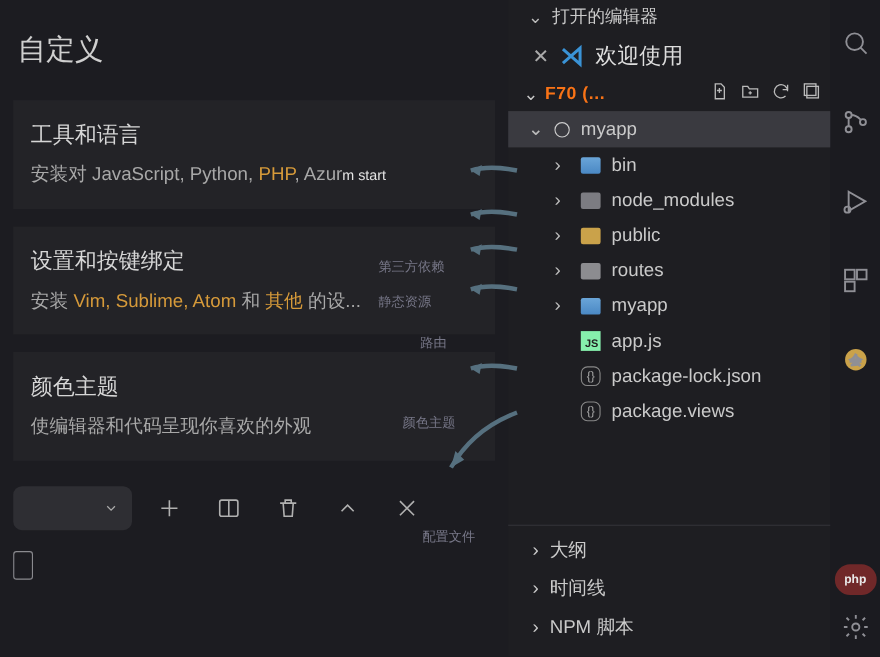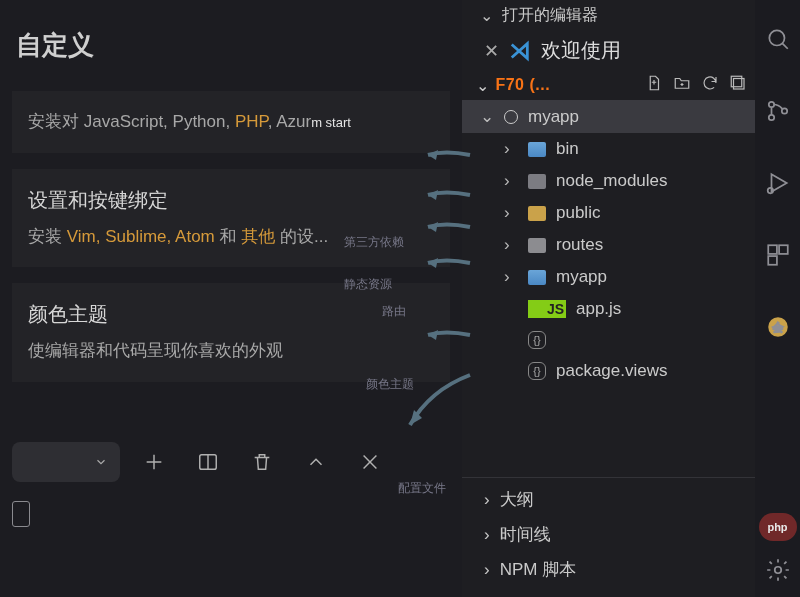--- a/index.html
+++ b/index.html
@@ -1,19 +1,19 @@
 <!DOCTYPE html>
 <html><head>
 <meta charset="utf-8">
 <style>
   * { box-sizing: border-box; margin: 0; padding: 0; }
   html, body { width: 800px; height: 597px; overflow: hidden; font-family: -apple-system, "Segoe UI", Arial, sans-serif; }
   body { background: #1c1c21; color: #c9c9c9; display: flex; position: relative; }
   .left { flex: 0 0 462px; display: flex; flex-direction: column; padding: 18px 0 0 0; position: relative; }
-  .title { font-size: 26px; color: #cfcfcf; padding: 10px 16px 20px 16px; font-weight: 700; }
+  .title { font-size: 26px; color: #cfcfcf; padding: 10px 16px 20px 16px; font-weight: 400; }
   .card { background: #232327; margin: 8px 12px; padding: 18px 16px 18px 16px; }
   .card-h { font-size: 20px; color: #d6d6d6; margin-bottom: 10px; font-weight: 400; }
   .card-d { font-size: 17px; color: #a8a8a8; line-height: 1.5; }
   .hl { color: #d69a3a; }
   .dim { color: #e5e5e5; font-size: 13px; }
   .anno { position: absolute; color: #778; font-size: 12px; pointer-events: none; margin-top: 48px; }
   .arrow { position: absolute; pointer-events: none; }
 
   .toolbar { position: absolute; left: 12px; bottom: 115px; display: flex; align-items: center; gap: 14px; }
   .tb-blank { width: 108px; height: 40px; background: #2e2e33; border-radius: 8px; display: flex; align-items: center; justify-content: flex-end; padding-right: 12px; color: #aaa; }
@@ -38,21 +38,21 @@
   .tree-item { display: flex; align-items: center; gap: 10px; padding: 6px 10px 6px 30px; font-size: 17px; cursor: pointer; }
   .tree-item.root { background: #3a3a40; padding-left: 18px; }
   .tree-item .chev { width: 14px; color: #bbb; }
   .tree-item .circ { width: 14px; height: 14px; border: 1.6px solid #ccc; border-radius: 50%; }
   .tree-item.child { padding-left: 42px; }
   .folder-ico { width: 18px; height: 15px; border-radius: 2px; display: inline-block; }
   .folder-blue { background: linear-gradient(#6aa5d8,#4a88c4); }
   .folder-grey { background: #7c7c82; }
   .folder-gold { background: #caa24a; position: relative; }
   .folder-grey2 { background: #8c8c90; }
-  .js-ico { width: 38px; height: 18px; background: #84cc16; color: #222; font-size: 14px; font-weight: 700; display: inline-flex; align-items: flex-end; justify-content: flex-end; padding: 0 2px 1px 0; }
+  .js-ico { width: 18px; height: 18px; background: #86efac; color: #222; font-size: 10px; font-weight: 700; display: inline-flex; align-items: flex-end; justify-content: flex-end; padding: 0 2px 1px 0; }
   .json-ico { width: 18px; height: 18px; display: inline-flex; align-items: center; justify-content: center; color: #aaa; border: 1.3px solid #888; border-radius: 6px; font-size: 11px; }
 
   .sb-bottom { margin-top: auto; padding: 10px 0 10px 0; }
   .sb-bottom .row { display: flex; align-items: center; gap: 10px; padding: 6px 10px 6px 22px; font-size: 17px; cursor: pointer; }
 
   .rail { flex: 0 0 45px; background: #1b1b20; display: flex; flex-direction: column; align-items: center; padding-top: 24px; gap: 42px; }
   .rail .ric { width: 30px; height: 30px; display: flex; align-items: center; justify-content: center; color: #8f8f95; cursor: pointer; }
   .rail .ric svg { width: 26px; height: 26px; stroke: #8f8f95; fill: none; stroke-width: 1.6; }
   .rail-bottom { margin-top: auto; margin-bottom: 12px; display: flex; flex-direction: column; align-items: center; gap: 14px; }
   .php-badge { width: 38px; height: 28px; background: #7a2a2a; border-radius: 14px; color: #fff; font-size: 11px; font-weight: 700; display: flex; align-items: center; justify-content: center; opacity: .9; }
@@ -63,42 +63,43 @@
 
   .hr { height: 1px; background: #333338; margin: 4px 0; }
 </style>
 </head>
 <body>
 
 <div class="left">
   <div class="title">自定义</div>
 
   <div class="card">
+    <div class="card-h">工具和语言</div>
     <div class="card-d">
       <span>安装对 </span><span>JavaScript, Python, </span><span class="hl">PHP</span><span>, Azur</span><span class="dim">m start</span>
     </div>
   </div>
 
   <div class="card">
     <div class="card-h">设置和按键绑定</div>
     <div class="card-d">
       <span>安装 </span><span class="hl">Vim, Sublime, Atom</span><span> 和 </span><span class="hl">其他</span><span> 的设...</span>
     </div>
   </div>
 
   <div class="card">
     <div class="card-h">颜色主题</div>
     <div class="card-d">使编辑器和代码呈现你喜欢的外观</div>
   </div>
 
   <div class="anno" style="right:58px; top:186px;">第三方依赖</div>
-  <div class="anno" style="right:70px; top:228px;">静态资源</div>
+  <div class="anno" style="right:70px; top:218px;">静态资源</div>
   <div class="anno" style="right:56px; top:255px;">路由</div>
   <div class="anno" style="right:48px; top:328px;">颜色主题</div>
-  <div class="anno" style="right:16px; top:432px;">配置文件</div>
+  <div class="anno" style="right:30px; top:432px;">配置文件</div>
 
   <svg class="arr arrow" style="right:-8px; top:140px;" width="50" height="30">
       <path d="M50 15 Q25 10 8 15"></path>
       <polygon points="8,15 18,10 16,20"></polygon>
     </svg>
   <svg class="arr arrow" style="right:-8px; top:180px;" width="50" height="30">
       <path d="M50 15 Q25 10 8 15"></path>
       <polygon points="8,15 18,10 16,20"></polygon>
     </svg>
   <svg class="arr arrow" style="right:-8px; top:212px;" width="50" height="30">
@@ -224,20 +225,21 @@
         <span>myapp</span>
       </div>
     <div class="tree-item child">
         <span class="chev"></span>
         <span class="js-ico">JS</span>
         <span>app.js</span>
       </div>
     <div class="tree-item child">
         <span class="chev"></span>
         <span class="json-ico">{}</span>
+        <span>package-lock.json</span>
       </div>
     <div class="tree-item child">
         <span class="chev"></span>
         <span class="json-ico">{}</span>
         <span>package.views</span>
       </div>
   </div>
 
   <div class="sb-bottom">
     <div class="hr"></div>

